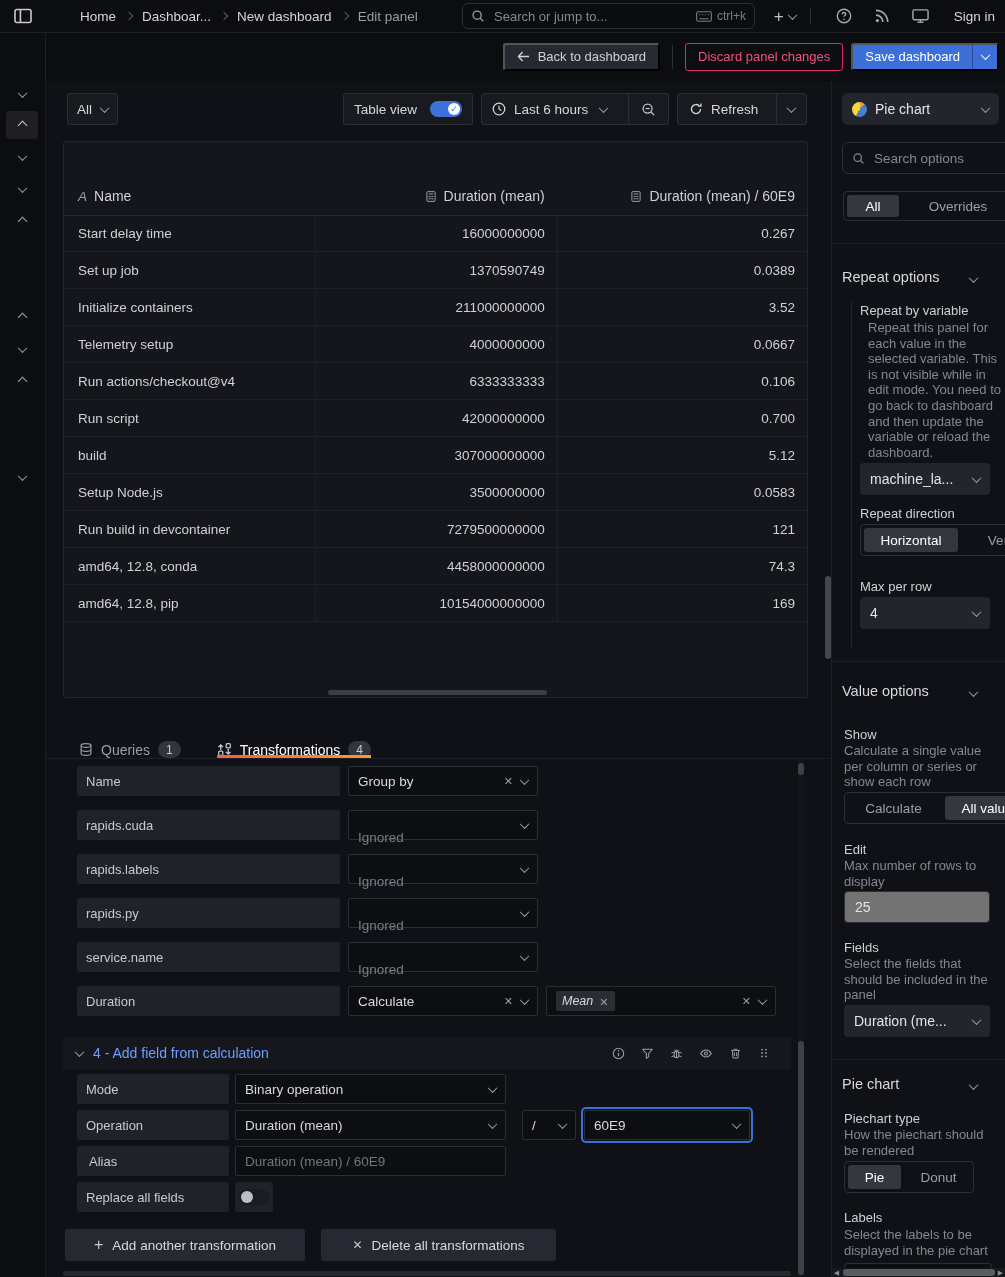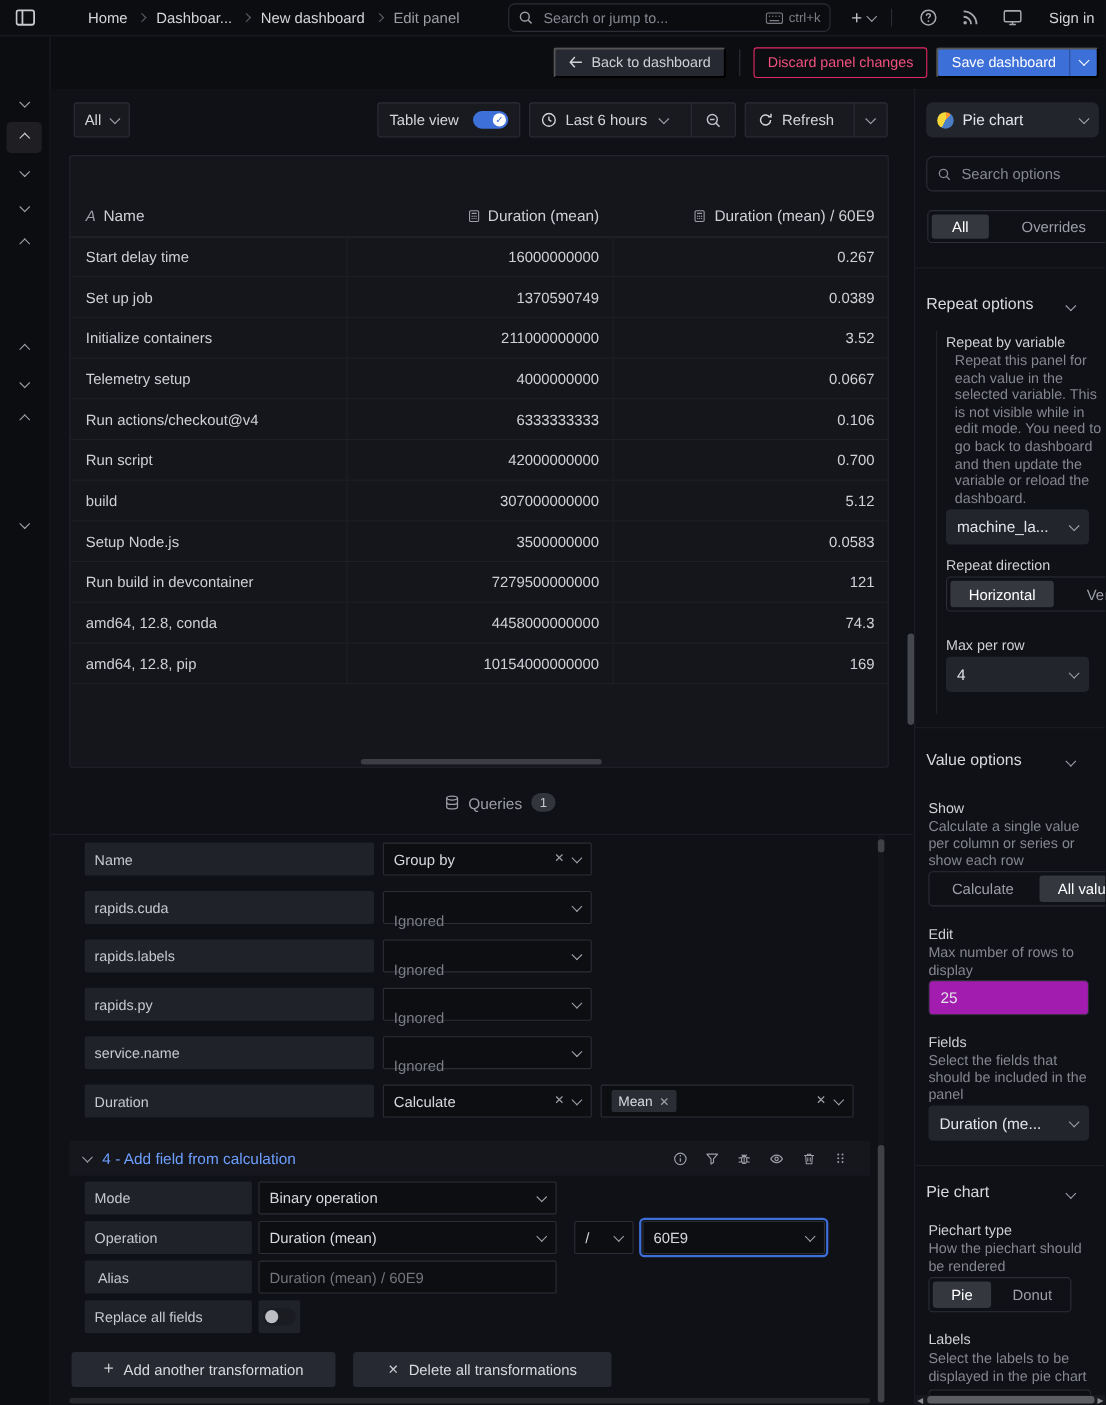--- a/index.html
+++ b/index.html
@@ -71,35 +71,35 @@
   .th .hicon{color:#9d9fa6;}
   .th.left{padding-left:14px;}
   .th.num{justify-content:flex-end;padding-right:12px;}
   #tbody{position:absolute;top:73px;left:0;right:0;}
   .trow{display:flex;height:36px;border-bottom:1px solid #1e2026;}
   .td{display:flex;align-items:center;font-size:13.5px;color:#d0d1d7;box-sizing:border-box;}
   .td.left{padding-left:14px;}
   .td.num{justify-content:flex-end;padding-right:12px;border-left:1px solid #1e2026;}
   #panel-hscroll{position:absolute;bottom:2px;left:264px;width:219px;height:5px;border-radius:3px;background:#3c3e44;cursor:pointer;}
   
-  #tabsbar{left:0;right:0;top:640px;height:38px;border-bottom:1px solid #1d1f26;display:flex;align-items:center;padding-left:33px;gap:36px;box-sizing:border-box;flex-direction:column;}
+  #tabsbar{left:0;right:0;top:640px;height:38px;border-bottom:1px solid #1d1f26;display:flex;align-items:flex-end;padding-left:33px;gap:36px;box-sizing:border-box;}
   .tab{position:relative;display:flex;align-items:center;gap:8px;color:#9d9fa6;font-size:14px;cursor:pointer;}
   .tab .badge{background:#33353c;color:#c9cad0;font-size:12px;border-radius:9px;padding:1.5px 8px;}
   .tab.active{color:#fff;}
   .tab.active::after{content:"";position:absolute;left:0;right:0;bottom:0;height:3px;background:linear-gradient(90deg,#f55f3c,#ff9830);}
   
   #tpane{left:0;right:0;top:678px;bottom:0;overflow:hidden;}
   .gb-label{position:absolute;left:31px;width:263px;height:30px;background:#20222a;border-radius:2px;display:flex;align-items:center;padding:0 9px;box-sizing:border-box;color:#c9cad0;}
   .sel{position:absolute;height:30px;background:#0d0e12;border:1px solid #2c2e36;border-radius:2px;display:flex;align-items:center;padding:0 9px;gap:8px;box-sizing:border-box;cursor:pointer;}
   .sel .val{flex:1;color:#d8d9de;font-size:13.5px;white-space:nowrap;overflow:hidden;}
   .sel .val.dim{color:#7b7d85;margin-top:24px;}
   .sel .chev{color:#9d9fa6;}
   .gb-sel{left:302px;width:190px;}
   .gb-multi{left:500px;width:230px;}
-  .mtag{background:#2b2d34;border-radius:2px;padding:3px 6px;font-size:12.5px;color:#d8d9de;display:flex;align-items:flex-end;gap:6px;}
+  .mtag{background:#2b2d34;border-radius:2px;padding:3px 6px;font-size:12.5px;color:#d8d9de;display:flex;align-items:flex-end;gap:6px;font-style:italic;}
   
   #calc-header{position:absolute;left:17px;width:728px;top:278px;height:32px;background:#15171d;display:flex;align-items:center;padding:0 13px;gap:10px;box-sizing:border-box;}
   #calc-title{color:#6e9fff;font-size:14px;cursor:pointer;}
   #calc-header .chev{color:#9d9fa6;cursor:pointer;}
   #calc-icons{margin-left:auto;display:flex;align-items:center;gap:16px;padding-right:8px;}
   #calc-icons .hbtn{color:#9d9fa6;cursor:pointer;}
   .calc-label{position:absolute;left:31px;width:152px;height:30px;background:#20222a;border-radius:2px;display:flex;align-items:center;padding:0 9px;box-sizing:border-box;color:#c9cad0;}
   .inp{position:absolute;height:30px;background:#0d0e12;border:1px solid #2c2e36;border-radius:2px;box-sizing:border-box;color:#d8d9de;font-size:13.5px;font-family:inherit;padding:0 9px;outline:none;}
   .inp::placeholder{color:#73757d;}
   .sel.focused{box-shadow:0 0 0 1px #0f1116,0 0 0 3px #3e6fd9;}
@@ -128,21 +128,21 @@
   #seg-overrides{left:11px;top:110px;width:172px;height:30px;}
   #seg-overrides .opt.on{width:52px;}
   .opt-divider{position:absolute;left:0;right:0;height:1px;background:#1c1e24;}
   .sec-head{position:absolute;left:10px;right:0;height:22px;font-size:14.5px;font-weight:500;color:#d8d9de;cursor:pointer;}
   .sec-head .chev{position:absolute;right:28px;top:7px;color:#9d9fa6;}
   .lbl{position:absolute;font-size:13px;font-weight:500;color:#ced0d5;}
   .desc{position:absolute;font-size:13px;color:#85878e;line-height:15.6px;}
   .raised-sel{position:absolute;height:32px;background:#23252d;border-radius:4px;display:flex;align-items:center;gap:8px;padding:0 10px;box-sizing:border-box;cursor:pointer;font-size:14px;color:#e3e4e8;}
   .raised-sel .chev{margin-left:auto;color:#9d9fa6;}
   #guide-line{position:absolute;left:19px;top:220px;height:348px;width:1px;background:#23252b;}
-  #limit-input{position:absolute;left:12px;top:810px;width:146px;height:32px;background:#a21caf;border:1px solid #2c2e36;border-radius:4px;color:#e3e4e8;font-size:14px;font-family:inherit;padding:0 10px;box-sizing:border-box;outline:none;}
+  #limit-input{position:absolute;left:12px;top:810px;width:146px;height:32px;background:#737373;border:1px solid #2c2e36;border-radius:4px;color:#e3e4e8;font-size:14px;font-family:inherit;padding:0 10px;box-sizing:border-box;outline:none;}
   #cut-select{position:absolute;left:12px;top:1182px;width:146px;height:12px;background:#0d0e12;border:1px solid #2c2e36;border-radius:4px 4px 0 0;border-bottom:none;}
   #opt-hscroll{position:absolute;left:0;right:0;bottom:0;height:9px;background:#17181d;display:flex;align-items:center;}
   #opt-hscroll .arr{width:9px;font-size:7px;color:#8a8c92;text-align:center;cursor:pointer;}
   #opt-hscroll .track{flex:1;height:7px;position:relative;}
   #opt-hscroll .hthumb{position:absolute;left:2px;top:0;width:152px;height:7px;border-radius:3px;background:#5a5c62;cursor:pointer;}
 </style>
 </head>
 <body>
 
 <header id="topnav" class="abs">

